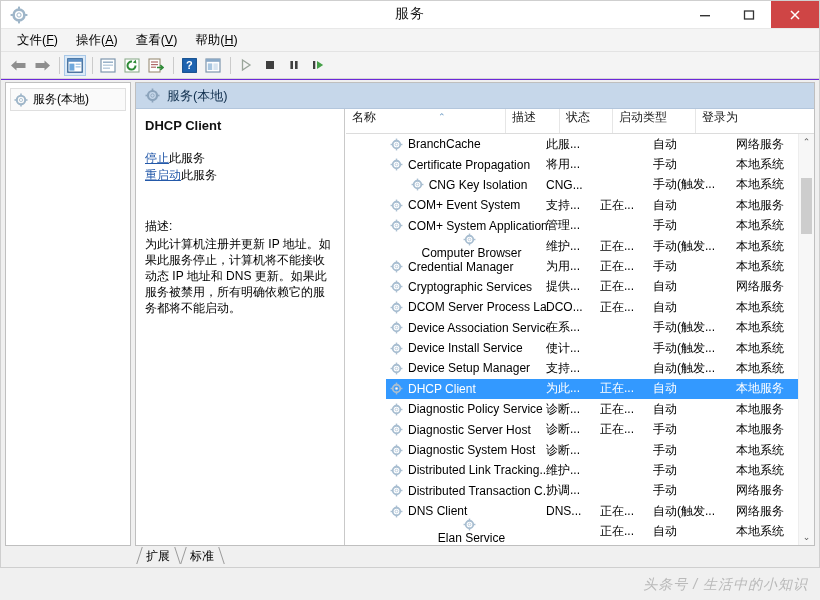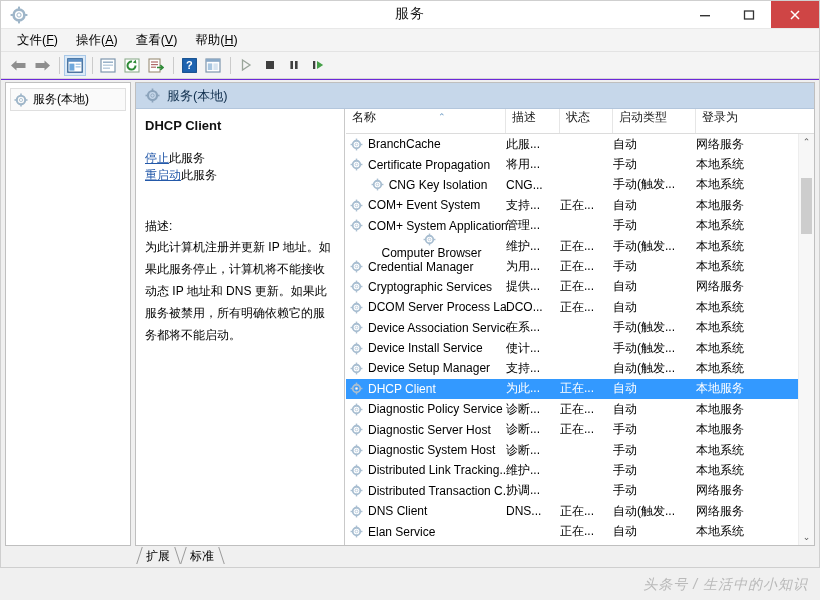--- a/index.html
+++ b/index.html
@@ -174,21 +174,21 @@
     line-height: 17px;
     cursor: default;
   }
   .detail a .lk { color: #2459a9; text-decoration: underline; }
   .detail .desc-title {
     margin-top: 34px;
     font-size: 12px; color: #000;
   }
   .detail .desc-body {
     font-size: 12px; color: #000;
-    line-height: 22px;
+    line-height: 16px;
     margin-top: 1px;
   }
 
   
   .listview {
     position: absolute;
     left: 210px; top: 0; right: 0; bottom: 0;
     background: #ffffff;
     overflow: hidden;
   }
@@ -220,20 +220,21 @@
     left: 0; top: 25px; right: 16px; bottom: 0;
     overflow: hidden;
   }
   .row {
     position: relative;
     height: 20.4px;
     display: flex; align-items: center;
     font-size: 12px; color: #000;
     white-space: nowrap;
     cursor: default;
+    margin-left: 40px;
   }
   .row.sel { background: #3399ff; color: #ffffff; }
   .row .c-name {
     position: absolute; left: 4px;
     display: flex; align-items: center;
     overflow: hidden;
   }
   .row .c-name .nm { margin-left: 5px; }
   .row .c {
     position: absolute;
@@ -853,21 +854,21 @@
                       </g>
                     </svg>
                     <span class="nm">DNS Client</span>
                   </div>
                   <div class="c" style="left:160px;width:54px;">DNS...</div>
                   <div class="c" style="left:214px;width:53px;">正在...</div>
                   <div class="c" style="left:267px;width:83px;">自动(触发...</div>
                   <div class="c" style="left:350px;width:100px;">网络服务</div>
                 </div>
                 <div class="row">
-                  <div class="c-name" style="width:158px;">
+                  <div class="c-name" style="width:158px;flex-direction:column;">
                     <svg class="gear" width="13" height="13" viewBox="0 0 18 18">
                       <circle cx="9" cy="9" r="5.2" fill="none" stroke="#a8bed1" stroke-width="2.5"></circle>
                       <circle cx="9" cy="9" r="1.9" fill="#ffffff" stroke="#a8bed1" stroke-width="1"></circle>
                       <g fill="#a8bed1">
                         <rect x="8" y="0.8" width="2" height="3.2"></rect>
                         <rect x="8" y="14" width="2" height="3.2"></rect>
                         <rect x="0.8" y="8" width="3.2" height="2"></rect>
                         <rect x="14" y="8" width="3.2" height="2"></rect>
                       </g>
                     </svg>

